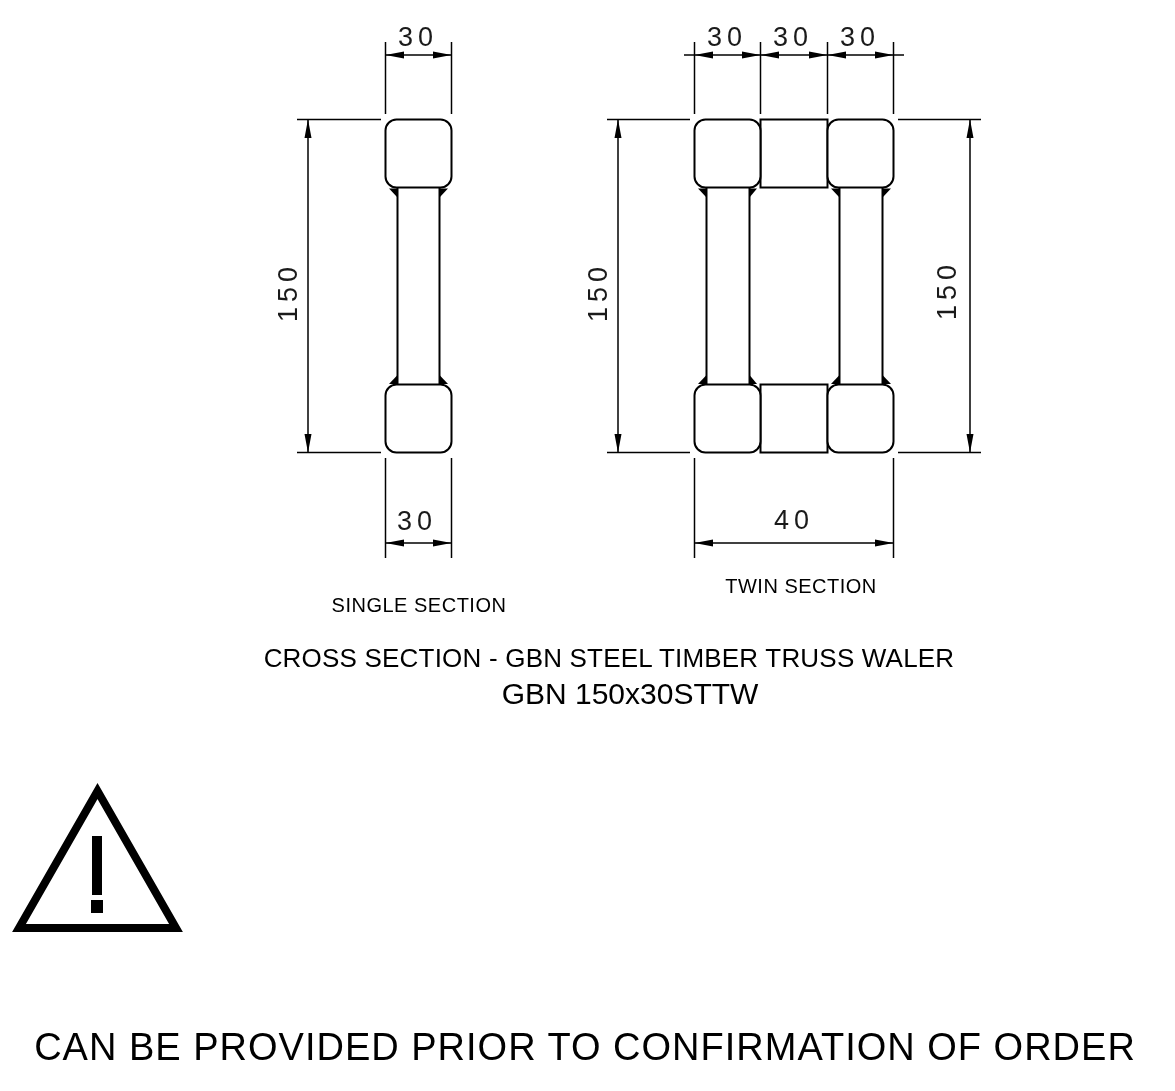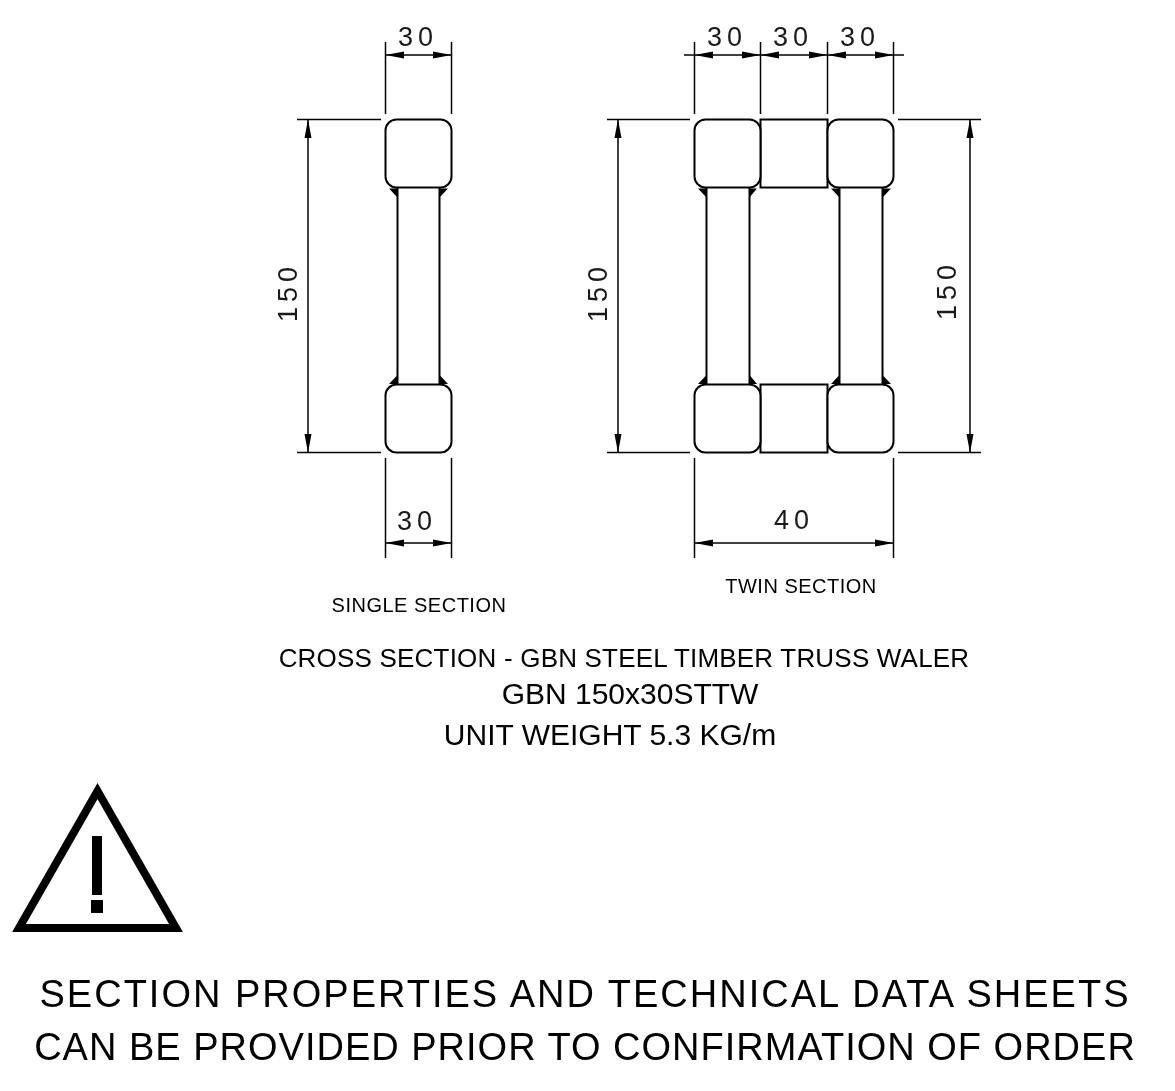--- a/index.html
+++ b/index.html
@@ -15,21 +15,21 @@
   .abs { position: absolute; white-space: nowrap; }
   .ctr { transform: translate(-50%, -50%); }
   .rot { transform: translate(-50%, -50%) rotate(-90deg); }
   .dim-text {
     font-size: 27px;
     font-weight: 400;
     letter-spacing: 5px;
     color: #1a1a1a;
   }
   .section-label { font-size: 20px; letter-spacing: 0.5px; }
-  .title-line    { font-size: 26px; letter-spacing: 0.2px; margin-left: 15px; }
+  .title-line    { font-size: 26px; letter-spacing: 0.2px; }
   .model-line    { font-size: 30px; }
   .weight-line   { font-size: 30px; }
   .notice-line   { font-size: 38px; letter-spacing: 2px; }
   .notice-line2  { letter-spacing: 1px; }
   svg.linework { position: absolute; left: 0; top: 0; }
   svg.linework line { stroke: #000; }
   .thin  { stroke-width: 1.5; }
   .thick { stroke-width: 2; fill: #ffffff; stroke: #000; }
   .arrow { fill: #000; stroke: none; }
   .fillet { fill: #000; stroke: none; }
@@ -138,18 +138,16 @@
   <span class="abs ctr dim-text" style="left:727px; top:37px;">30</span>
   <span class="abs ctr dim-text" style="left:793px; top:37px;">30</span>
   <span class="abs ctr dim-text" style="left:860px; top:37px;">30</span>
   <span class="abs rot dim-text" style="left:598px; top:292px;">150</span>
   <span class="abs rot dim-text" style="left:947px; top:290px;">150</span>
   <span class="abs ctr dim-text" style="left:794px; top:520px;">40</span>
   <span class="abs ctr section-label" style="left:801px; top:577px;margin-top:9px;">TWIN SECTION</span>
 
   <span class="abs ctr title-line" style="left:609px; top:658px;">CROSS SECTION - GBN STEEL TIMBER TRUSS WALER</span>
   <span class="abs ctr model-line" style="left:630px; top:694px;">GBN 150x30STTW</span>
-  <span class="abs ctr weight-line" style="left:610px; top:735px;">UNIT WEIGHT 5.3 KG/m</span>
 
-  <span class="abs ctr notice-line" style="left:585px; top:994px;">SECTION PROPERTIES AND TECHNICAL DATA SHEETS</span>
   <span class="abs ctr notice-line notice-line2" style="left:585px; top:1047px;">CAN BE PROVIDED PRIOR TO CONFIRMATION OF ORDER</span>
 
 </div>
 
 </body></html>

